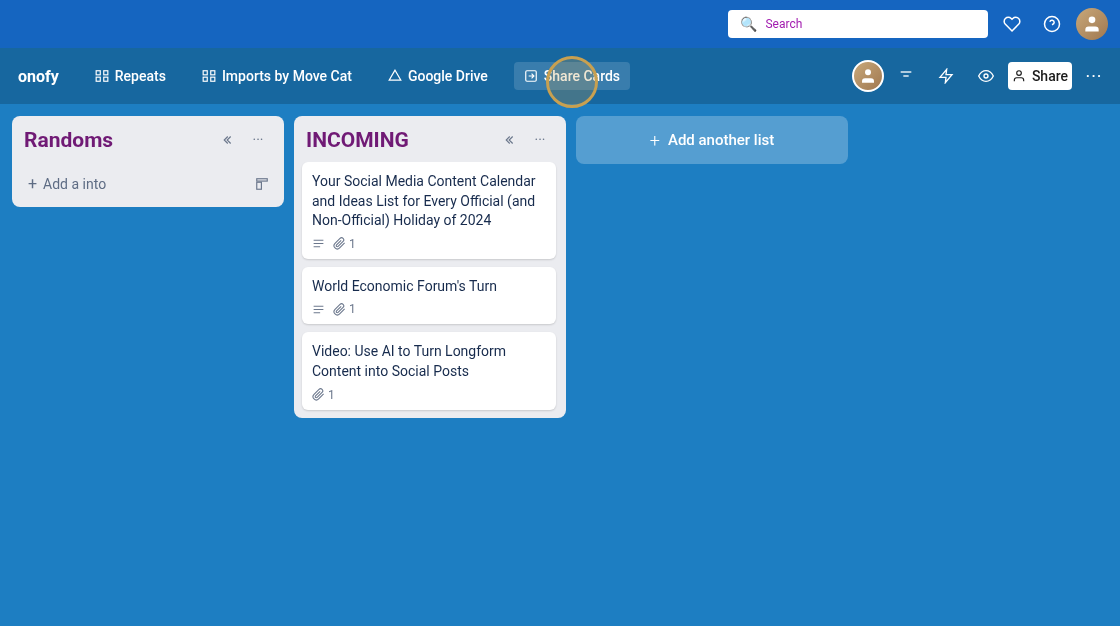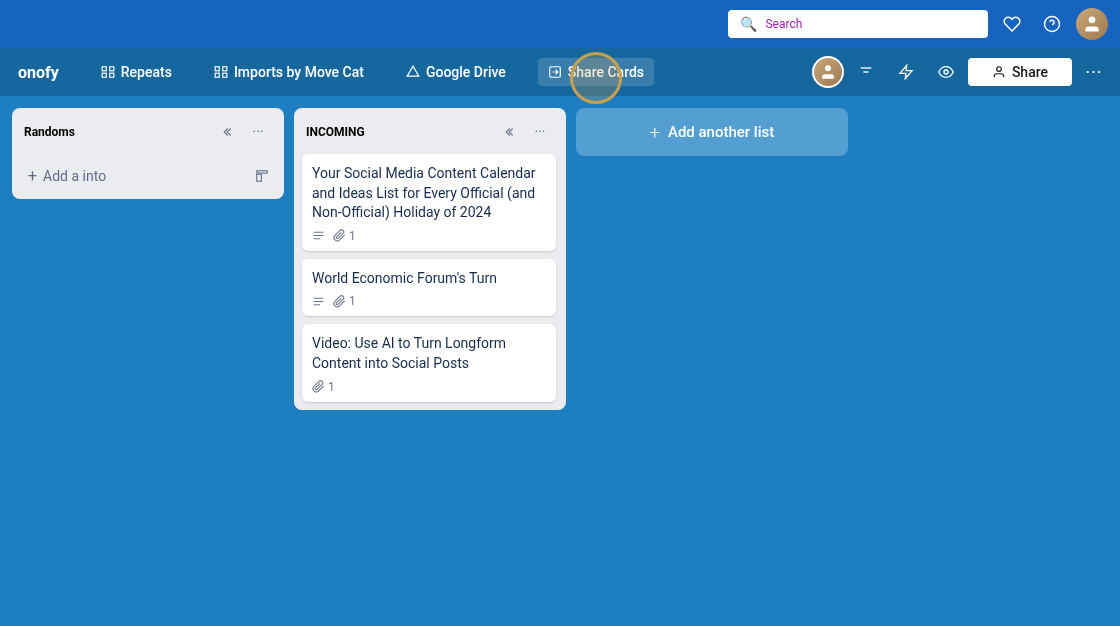--- a/index.html
+++ b/index.html
@@ -50,25 +50,25 @@
       border-radius: 50%;
       cursor: pointer;
       color: white;
       font-size: 18px;
       transition: background 0.15s;
     }
 
     
     .board-nav {
       background: rgba(0,0,0,0.18);
-      height: 48px;
+      height: 56px;
       display: flex;
       align-items: center;
       padding: 0 8px;
-      gap: 22px;
+      gap: 16px;
     }
 
     .board-nav-item {
       display: flex;
       align-items: center;
       gap: 6px;
       padding: 6px 10px;
       border-radius: 4px;
       cursor: pointer;
       color: white;
@@ -113,21 +113,21 @@
       gap: 4px;
     }
 
     .share-btn {
       display: flex;
       align-items: center;
       gap: 6px;
       background: white;
       color: #1b1b1b;
       border-radius: 4px;
-      padding: 6px 24px;
+      padding: 6px 4px;
       font-size: 14px;
       font-weight: 500;
       cursor: pointer;
     }
 
     
     .board-content {
       padding: 12px;
       display: flex;
       align-items: flex-start;
@@ -150,22 +150,22 @@
 
     .list-header {
       display: flex;
       align-items: center;
       justify-content: space-between;
       padding: 10px 12px 8px;
     }
 
     .list-title {
       font-weight: 700;
-      font-size: 12px;
-      color: #000000;
+      font-size: 21px;
+      color: #701a75;
       flex: 1;
     }
 
     .list-header-icons {
       display: flex;
       align-items: center;
       gap: 4px;
     }
 
     .icon-btn-sm {

